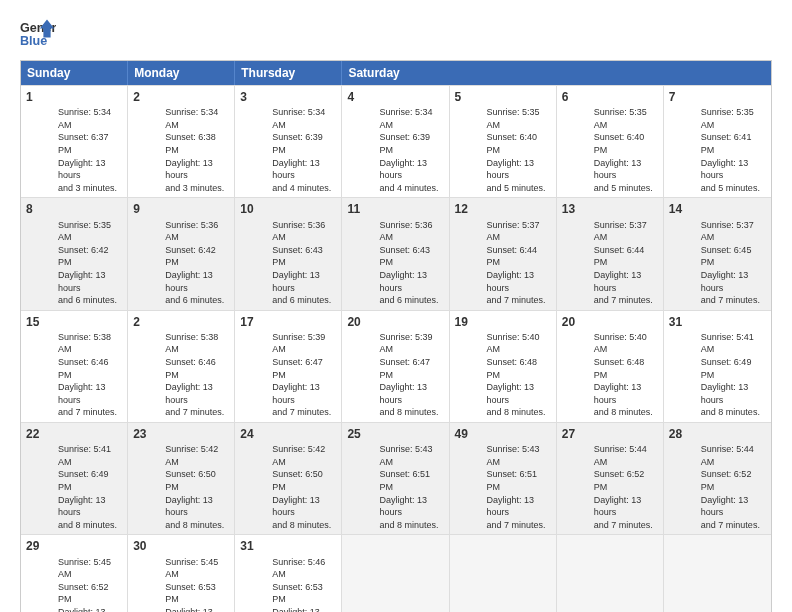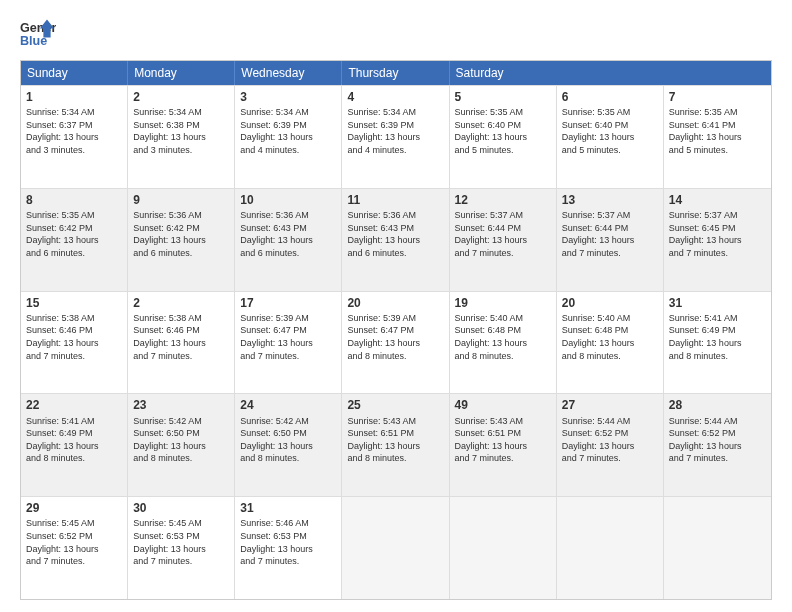--- a/index.html
+++ b/index.html
@@ -51,21 +51,21 @@
       flex-direction: column;
       border: 1px solid #ccc;
     }
     .cal-header-row {
       display: grid;
       grid-template-columns: repeat(7, 1fr);
       background: #3a6bb5;
     }
     .cal-header-cell {
       color: #fff;
-      font-weight: normal;
+      font-weight: bold;
       font-size: 12px;
       padding: 5px 6px;
       text-align: left;
       border-right: 1px solid #5585cc;
     }
     .cal-header-cell:last-child { border-right: none; }
     .cal-body {
       display: flex;
       flex-direction: column;
       flex: 1;
@@ -91,20 +91,21 @@
     .day-num {
       font-size: 12px;
       font-weight: bold;
       display: block;
       margin-bottom: 1px;
     }
     .cell-text {
       font-size: 9px;
       color: #333;
       line-height: 1.4;
+      margin-left: 32px;
     }
   </style>
 </head>
 <body>
 
 <div class="page">
   <div class="header">
     <div class="logo">
       <svg class="logo-icon" viewBox="0 0 40 40">
         <text x="0" y="18" font-size="14" font-weight="bold" fill="#333" font-family="Arial">General</text>
@@ -115,21 +116,20 @@
     <div class="title-block">
       <div class="month-title"></div>
       <div class="location-title"></div>
     </div>
   </div>
 
   <div class="calendar">
     <div class="cal-header-row" id="cal-header">
         <div class="cal-header-cell">Sunday</div>
         <div class="cal-header-cell">Monday</div>
-        <div class="cal-header-cell">Wednesday</div>
         <div class="cal-header-cell">Thursday</div>
         <div class="cal-header-cell">Saturday</div>
       </div>
     <div class="cal-body" id="cal-body">
         <div class="cal-row">
           <div class="cal-cell">
             <span class="day-num">1</span>
             <div class="cell-text">Sunrise: 5:34 AM<br>Sunset: 6:37 PM<br>Daylight: 13 hours<br>and 3 minutes.</div>
           </div>
           <div class="cal-cell">

